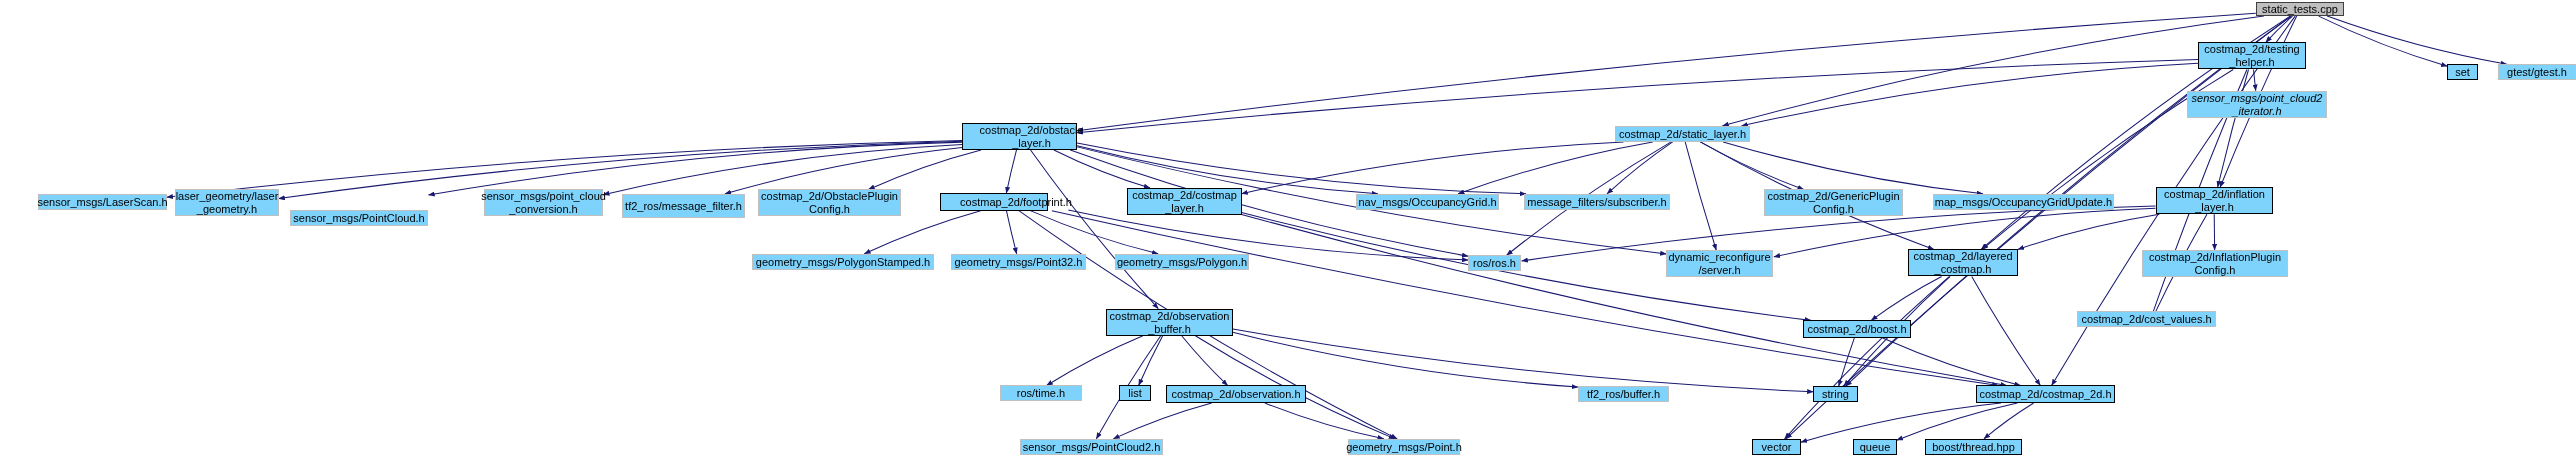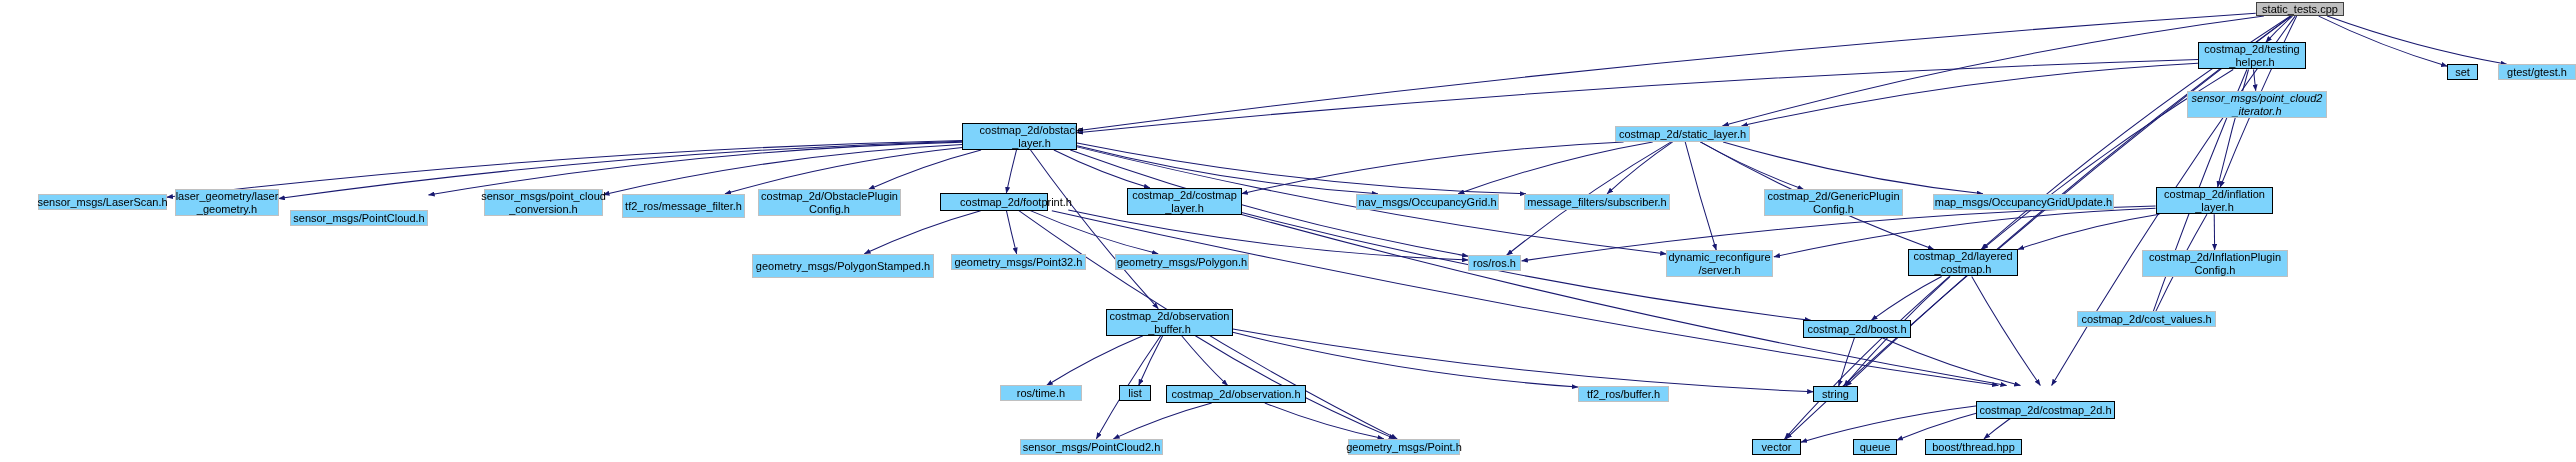--- a/index.html
+++ b/index.html
@@ -135,40 +135,40 @@
       <div class="node" style="left: 758px; top: 189px; width: 143px; height: 27px;"><span>costmap_2d/ObstaclePlugin
 Config.h</span></div>
       <div class="node strong" style="left: 940px; top: 193px; width: 108px; height: 17.5px; padding-left: 44px;"><span>costmap_2d/footprint.h</span></div>
       <div class="node strong" style="left: 1127px; top: 188px; width: 115px; height: 27px;"><span>costmap_2d/costmap
 _layer.h</span></div>
       <div class="node" style="left: 1356px; top: 194px; width: 143px; height: 16px;"><span>nav_msgs/OccupancyGrid.h</span></div>
       <div class="node" style="left: 1524px; top: 194px; width: 146px; height: 16px;"><span>message_filters/subscriber.h</span></div>
       <div class="node" style="left: 1764px; top: 189px; width: 139px; height: 27px;"><span>costmap_2d/GenericPlugin
 Config.h</span></div>
       <div class="node" style="left: 1933px; top: 194px; width: 181px; height: 16px;"><span>map_msgs/OccupancyGridUpdate.h</span></div>
-      <div class="node" style="left: 752px; top: 254px; width: 182px; height: 24px;"><span>geometry_msgs/PolygonStamped.h</span></div>
+      <div class="node" style="left: 752px; top: 254px; width: 182px; height: 16px;"><span>geometry_msgs/PolygonStamped.h</span></div>
       <div class="node" style="left: 951px; top: 254px; width: 135px; height: 16px;"><span>geometry_msgs/Point32.h</span></div>
       <div class="node" style="left: 1115px; top: 254px; width: 134px; height: 16px;"><span>geometry_msgs/Polygon.h</span></div>
       <div class="node" style="left: 1468px; top: 255px; width: 53px; height: 16px;"><span>ros/ros.h</span></div>
       <div class="node" style="left: 1666px; top: 250px; width: 107px; height: 27px;"><span>dynamic_reconfigure
 /server.h</span></div>
       <div class="node strong" style="left: 1908px; top: 249px; width: 110px; height: 27px;"><span>costmap_2d/layered
 _costmap.h</span></div>
       <div class="node" style="left: 2142px; top: 250px; width: 146px; height: 27px;"><span>costmap_2d/InflationPlugin
 Config.h</span></div>
       <div class="node strong" style="left: 1106px; top: 309px; width: 127px; height: 27px;"><span>costmap_2d/observation
 _buffer.h</span></div>
       <div class="node strong" style="left: 1803px; top: 320px; width: 108px; height: 17.5px;"><span>costmap_2d/boost.h</span></div>
       <div class="node" style="left: 2077px; top: 311px; width: 139px; height: 16px;"><span>costmap_2d/cost_values.h</span></div>
       <div class="node" style="left: 1000px; top: 385px; width: 82px; height: 16px;"><span>ros/time.h</span></div>
       <div class="node strong" style="left: 1119px; top: 385px; width: 32px; height: 16px;"><span>list</span></div>
       <div class="node strong" style="left: 1166px; top: 385px; width: 140px; height: 17.5px;"><span>costmap_2d/observation.h</span></div>
       <div class="node" style="left: 1578px; top: 386px; width: 91px; height: 16px;"><span>tf2_ros/buffer.h</span></div>
       <div class="node strong" style="left: 1813px; top: 386px; width: 45px; height: 16px;"><span>string</span></div>
-      <div class="node strong" style="left: 1976px; top: 385px; width: 139px; height: 17.5px; margin-top: 16px;"><span>costmap_2d/costmap_2d.h</span></div>
+      <div class="node strong" style="left: 1976px; top: 385px; width: 139px; height: 17.5px;"><span>costmap_2d/costmap_2d.h</span></div>
       <div class="node" style="left: 1020px; top: 439px; width: 143px; height: 16px;"><span>sensor_msgs/PointCloud2.h</span></div>
       <div class="node" style="left: 1348px; top: 439px; width: 112px; height: 16px;"><span>geometry_msgs/Point.h</span></div>
       <div class="node strong" style="left: 1752px; top: 439px; width: 49px; height: 16px;"><span>vector</span></div>
       <div class="node strong" style="left: 1853px; top: 439px; width: 44px; height: 16px;"><span>queue</span></div>
       <div class="node strong" style="left: 1925px; top: 439px; width: 97px; height: 16px;"><span>boost/thread.hpp</span></div>
     </div>
 </div>
 
 
 </body></html>

